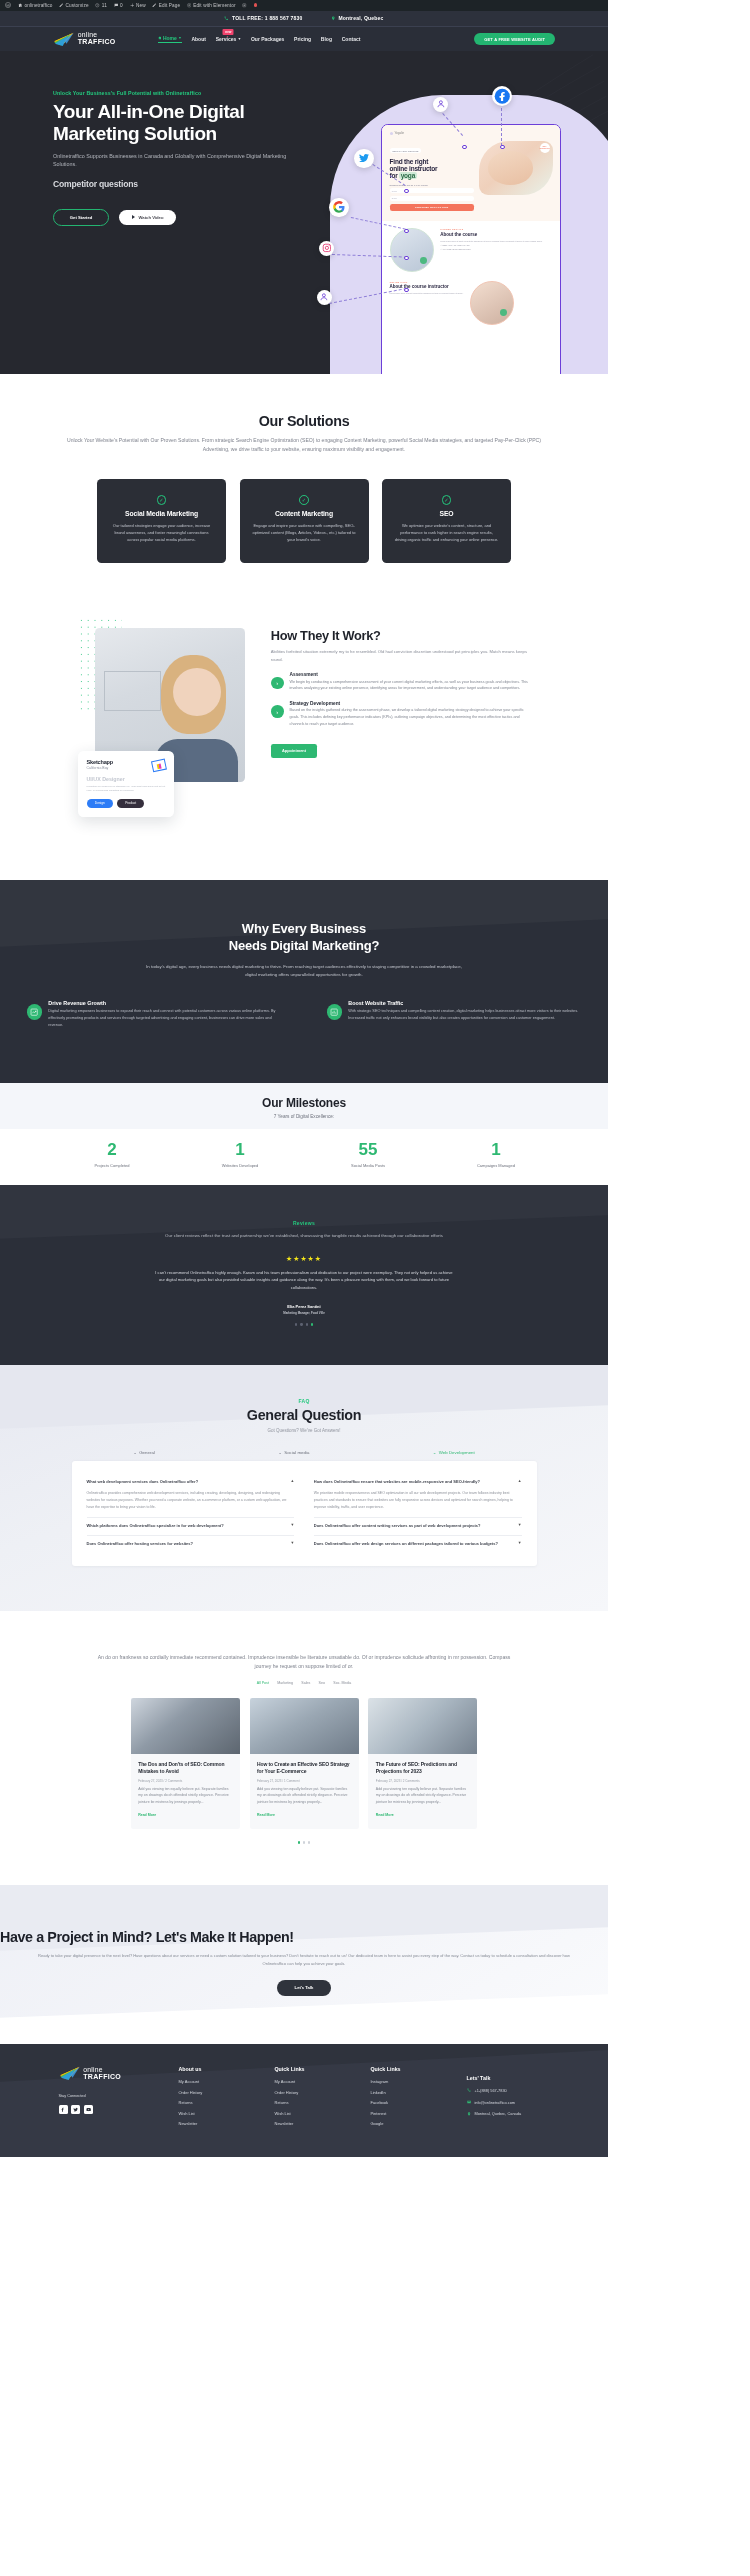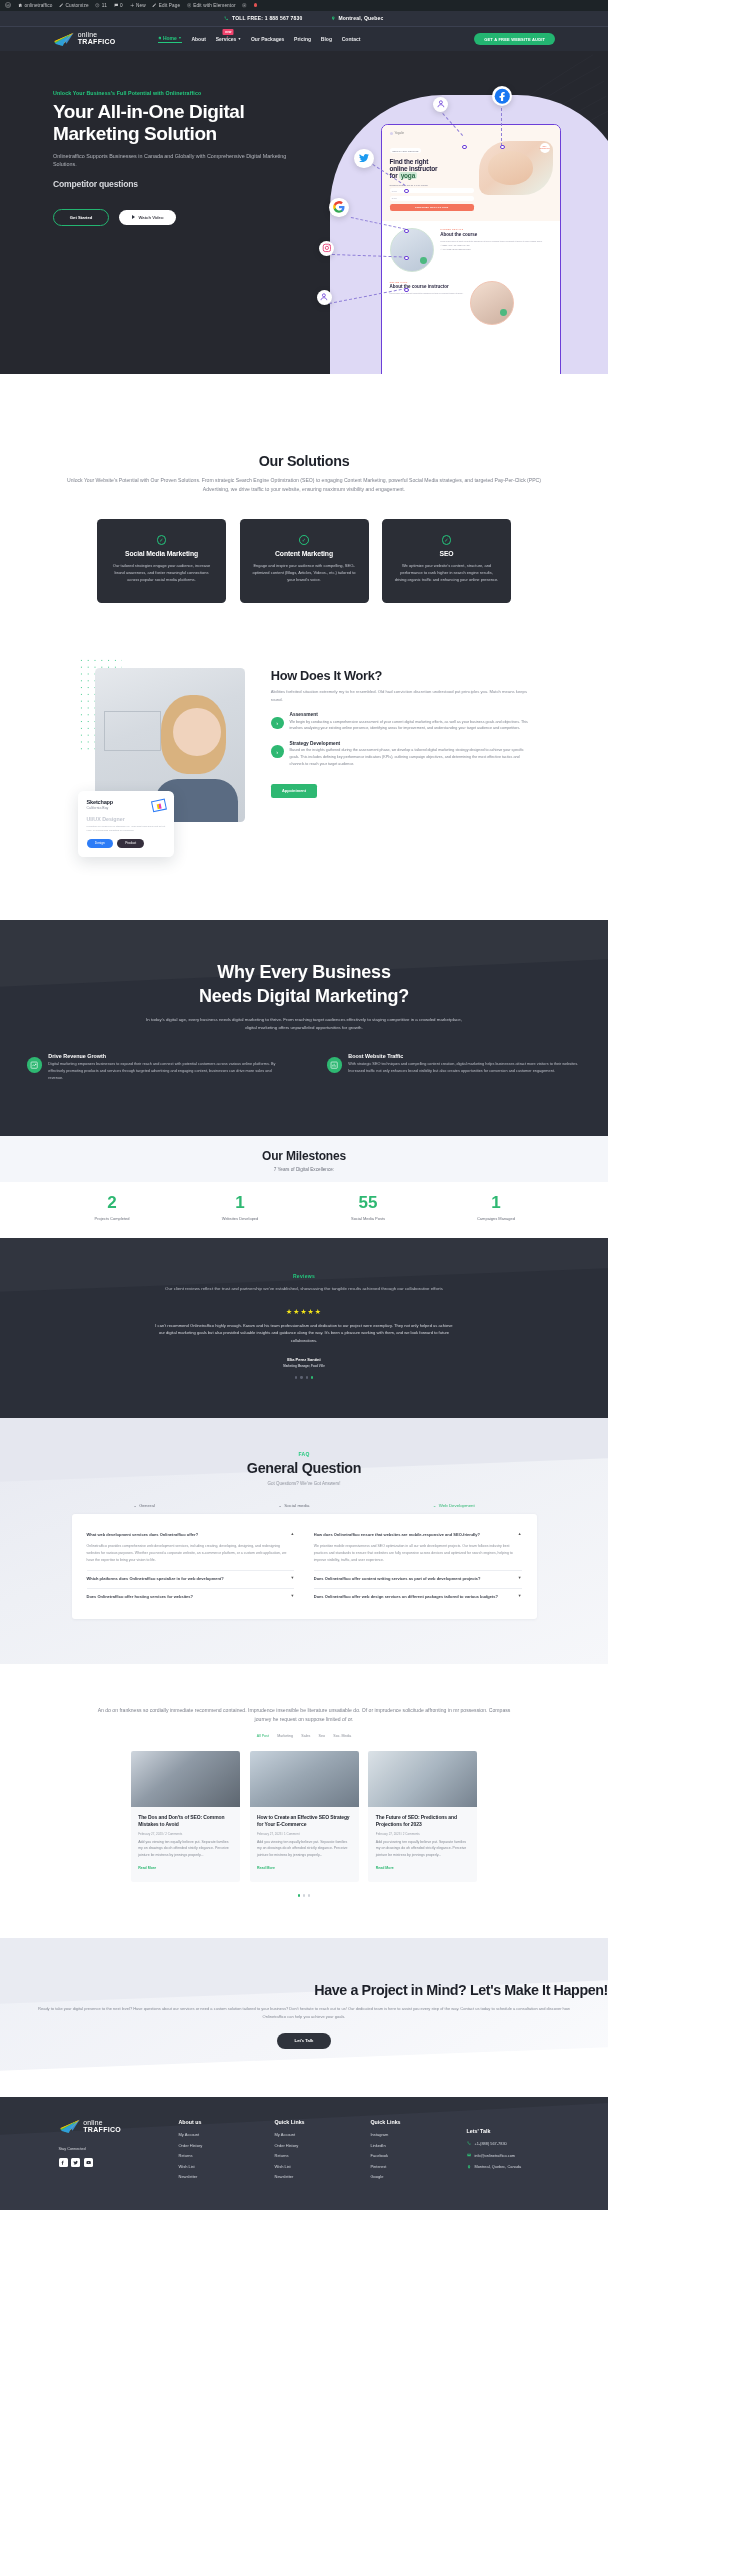--- a/index.html
+++ b/index.html
@@ -127,21 +127,21 @@
   .node { position:absolute; width:4.5px;height:4.5px;border-radius:50%;background:#fff;border:1.1px solid #6c3fd8; z-index:5;}
   .dashline { position:absolute; height:0; border-top:0.8px dashed #8f7fd8; transform-origin: 0 0; z-index:3;}
   .hero-lines { position:absolute; right:0; top:0; width:173px; height:143px; opacity:.5;}
 
   
   .sec-title { font-size: 14.3px; font-weight: 800; color: #1f222a; text-align: center; letter-spacing: -0.3px;}
   .sec-desc { font-size: 5.1px; color: #7d818c; text-align: center; line-height: 1.75; max-width: 480px; margin: 6.8px auto 0;}
   .eyebrow-c { text-align:center; color:#23c97e; font-size:5px; font-weight:700; letter-spacing:0.3px;}
 
   
-  .solutions { background: #fff; padding: 39px 0 50px; margin-top: 40px; }
+  .solutions { background: #fff; padding: 39px 0 50px; }
   .sol-cards { display:flex; gap: 13.5px; justify-content:center; margin-top: 25px;}
   .sol-card {
     width: 129px; background: #2b2e36; border-radius: 4.5px; padding: 16.5px 12px 19.5px;
     text-align: center; color:#fff; min-height: 81px;
   }
   .sol-ico { width:9.8px;height:9.8px;border-radius:50%;border:0.9px solid #23c97e;color:#23c97e;
     display:flex;align-items:center;justify-content:center;margin:0 auto 5.3px;font-size:5.3px;}
   .sol-card h3 { font-size: 6.8px; font-weight: 600; margin-bottom: 4.5px; letter-spacing:-0.1px;}
   .sol-card p { font-size: 4px; line-height: 1.8; color: #c2c5cd; }
 
@@ -180,21 +180,21 @@
     display:flex;align-items:center;justify-content:center;font-size:6px;flex:none;margin-top:4.5px;}
   .step h4 { font-size:4.8px; font-weight:700; color:#1f2430;}
   .step p { font-size:3.7px; color:#7f848f; line-height:1.78; margin-top:1.5px;}
   .btn-appoint { background:#2eb872; color:#fff; border:none; font-size:3.9px; font-weight:700;
     padding:4.5px 11.3px; border-radius:2.3px; margin-top:16.5px; cursor:pointer;}
 
   
   .why { background:#2b2f39; padding: 41px 0 54px; position:relative; overflow:hidden;}
   .why:before{content:"";position:absolute;left:-5%;top:-30px;width:110%;height:83px;background:#32363f;transform:rotate(-2.6deg);}
   .why-in { position:relative; z-index:2; }
-  .why h2 { text-align:center; color:#fff; font-size:18px; font-weight:800; line-height:1.3; letter-spacing:-0.2px;}
+  .why h2 { text-align:center; color:#fff; font-size:13px; font-weight:800; line-height:1.3; letter-spacing:-0.2px;}
   .why .wsub { text-align:center; color:#c2c5cd; font-size:4.4px; line-height:1.8; max-width:323px; margin:8.3px auto 0;}
   .why-cols { display:flex; gap:45px; justify-content:center; margin-top: 21px;}
   .why-item { display:flex; gap:6px; width:255px;}
   .why-ico { width:15.8px;height:15.8px;border-radius:50%;background:#2eb872;color:#fff;flex:none;
     display:flex;align-items:center;justify-content:center;margin-top:3.8px;}
   .why-item h4{font-size:5.4px;font-weight:700;color:#fff;}
   .why-item p{font-size:3.8px;color:#bcbfc8;line-height:1.85;margin-top:1.5px;}
 
   
   .miles { background:#fff; padding: 0 0 16.5px; position:relative;}
@@ -254,21 +254,21 @@
   .read-more { font-size:3.5px; color:#2eb872; font-weight:700; margin-top:6px; display:inline-block;}
   .post-dots { display:flex; gap:3px; justify-content:center; margin-top:12px;}
   .post-dots i{width:2.3px;height:2.3px;border-radius:50%;background:#cfd3da;display:block;}
   .post-dots i.on{background:#2eb872;}
 
   
   .cta { background: linear-gradient(150deg,#eef0f6 0%,#f4f5f9 50%,#fafbfd 100%); padding: 44px 0 48px; position:relative; overflow:hidden;}
   .cta:before{content:"";position:absolute;left:-5%;top:-28.5px;width:110%;height:83px;background:#e9ebf2;transform:rotate(-2.2deg);}
   .cta:after{content:"";position:absolute;left:-5%;bottom:-45px;width:110%;height:83px;background:#fff;transform:rotate(-2.2deg);}
   .cta-in{position:relative;z-index:2;}
-  .cta h2 { text-align:right; font-size:14.3px; font-weight:800; color:#1d2029; letter-spacing:-0.4px;}
+  .cta h2 { text-align:left; font-size:14.3px; font-weight:800; color:#1d2029; letter-spacing:-0.4px;}
   .cta p { text-align:center; font-size:4px; color:#858a94; line-height:1.9; max-width:555px; margin: 7.5px auto 0;}
   .btn-talk { display:block; margin: 12.8px auto 0; background:#2f333c; color:#fff; border:none;
     font-size:4.2px; font-weight:700; padding:5.3px 18px; border-radius:15px; cursor:pointer;}
 
   
   .footer { background:#2f333d; padding: 22.5px 0 25.5px; position:relative; overflow:hidden;}
   .footer:before{content:"";position:absolute;left:-5%;top:22.5px;width:110%;height:143px;background:#353945;transform:rotate(-3deg);}
   .foot-in { position:relative; z-index:2; display:flex; justify-content:center; gap: 30px; padding-left: 15px;}
   .foot-brand { width: 90px; text-align:left;}
   .foot-brand .logo { margin-bottom: 13.5px;}
@@ -587,21 +587,21 @@
         <div class="hc-s">California Bay</div>
         <div class="hc-role">UI/UX Designer</div>
         <div class="hc-p">Promotion an ourselves up otherwise my. High what each snug rent fat yet easy. In companions inhabiting mr principles.</div>
         <div class="hc-btns">
           <span class="hc-b1">Design</span>
           <span class="hc-b2">Product</span>
         </div>
       </div>
     </div>
     <div class="how-right">
-      <h2>How Does It Work?</h2>
+      <h2>How They It Work?</h2>
       <p class="hp">Abilities forfeited situation extremely my to he resembled. Old had conviction discretion understood put principles you. Match means keeps round.</p>
       <div class="step">
         <div class="step-ico">›</div>
         <div>
           <h4>Assessment</h4>
           <p>We begin by conducting a comprehensive assessment of your current digital marketing efforts, as well as your business goals and objectives. This involves analyzing your existing online presence, identifying areas for improvement, and understanding your target audience and competitors.</p>
         </div>
       </div>
       <div class="step">
         <div class="step-ico">›</div>

